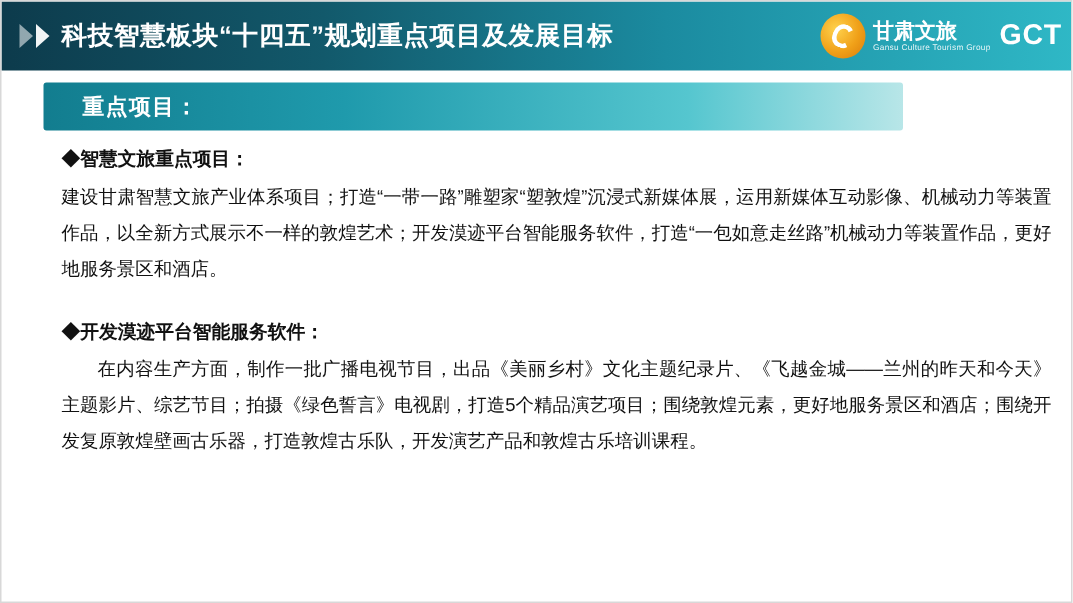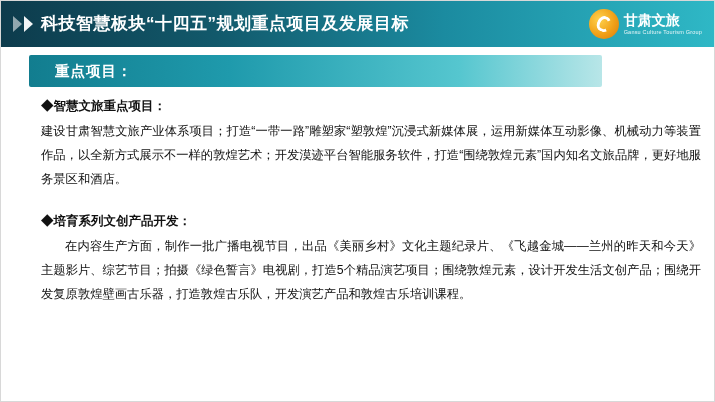--- a/index.html
+++ b/index.html
@@ -169,35 +169,36 @@
       <div class="chev"></div>
     </div>
     <div class="header-title">科技智慧板块“十四五”规划重点项目及发展目标</div>
 
     <div class="logo-wrap">
       <div class="logo-mark"></div>
       <div class="logo-text">
         <span class="logo-cn">甘肃文旅</span>
         <span class="logo-en">Gansu Culture Tourism Group</span>
       </div>
+      <div class="logo-gct">GCT</div>
     </div>
   </div>
 
   <div class="section-banner">
     <span class="label">重点项目：</span>
   </div>
 
   <div class="body">
 
     <div class="block">
       <div class="bullet-head">◆智慧文旅重点项目：</div>
-      <p class="para">建设甘肃智慧文旅产业体系项目；打造“一带一路”雕塑家“塑敦煌”沉浸式新媒体展，运用新媒体互动影像、机械动力等装置作品，以全新方式展示不一样的敦煌艺术；开发漠迹平台智能服务软件，打造“围绕敦煌元素”国内知名文旅品牌，更好地服务景区和酒店。</p>
+      <p class="para">建设甘肃智慧文旅产业体系项目；打造“一带一路”雕塑家“塑敦煌”沉浸式新媒体展，运用新媒体互动影像、机械动力等装置作品，以全新方式展示不一样的敦煌艺术；开发漠迹平台智能服务软件，打造“一包如意走丝路”机械动力等装置作品，更好地服务景区和酒店。</p>
     </div>
 
     <div class="gap"></div>
 
     <div class="block">
-      <div class="bullet-head">◆培育系列文创产品开发：</div>
-      <p class="para indent">在内容生产方面，制作一批广播电视节目，出品《美丽乡村》文化主题纪录片、《飞越金城——兰州的昨天和今天》主题影片、综艺节目；拍摄《绿色誓言》电视剧，打造5个精品演艺项目；围绕敦煌元素，设计开发生活文创产品；围绕开发复原敦煌壁画古乐器，打造敦煌古乐队，开发演艺产品和敦煌古乐培训课程。</p>
+      <div class="bullet-head">◆开发漠迹平台智能服务软件：</div>
+      <p class="para indent">在内容生产方面，制作一批广播电视节目，出品《美丽乡村》文化主题纪录片、《飞越金城——兰州的昨天和今天》主题影片、综艺节目；拍摄《绿色誓言》电视剧，打造5个精品演艺项目；围绕敦煌元素，更好地服务景区和酒店；围绕开发复原敦煌壁画古乐器，打造敦煌古乐队，开发演艺产品和敦煌古乐培训课程。</p>
     </div>
 
   </div>
 </div>
 
 </body></html>

